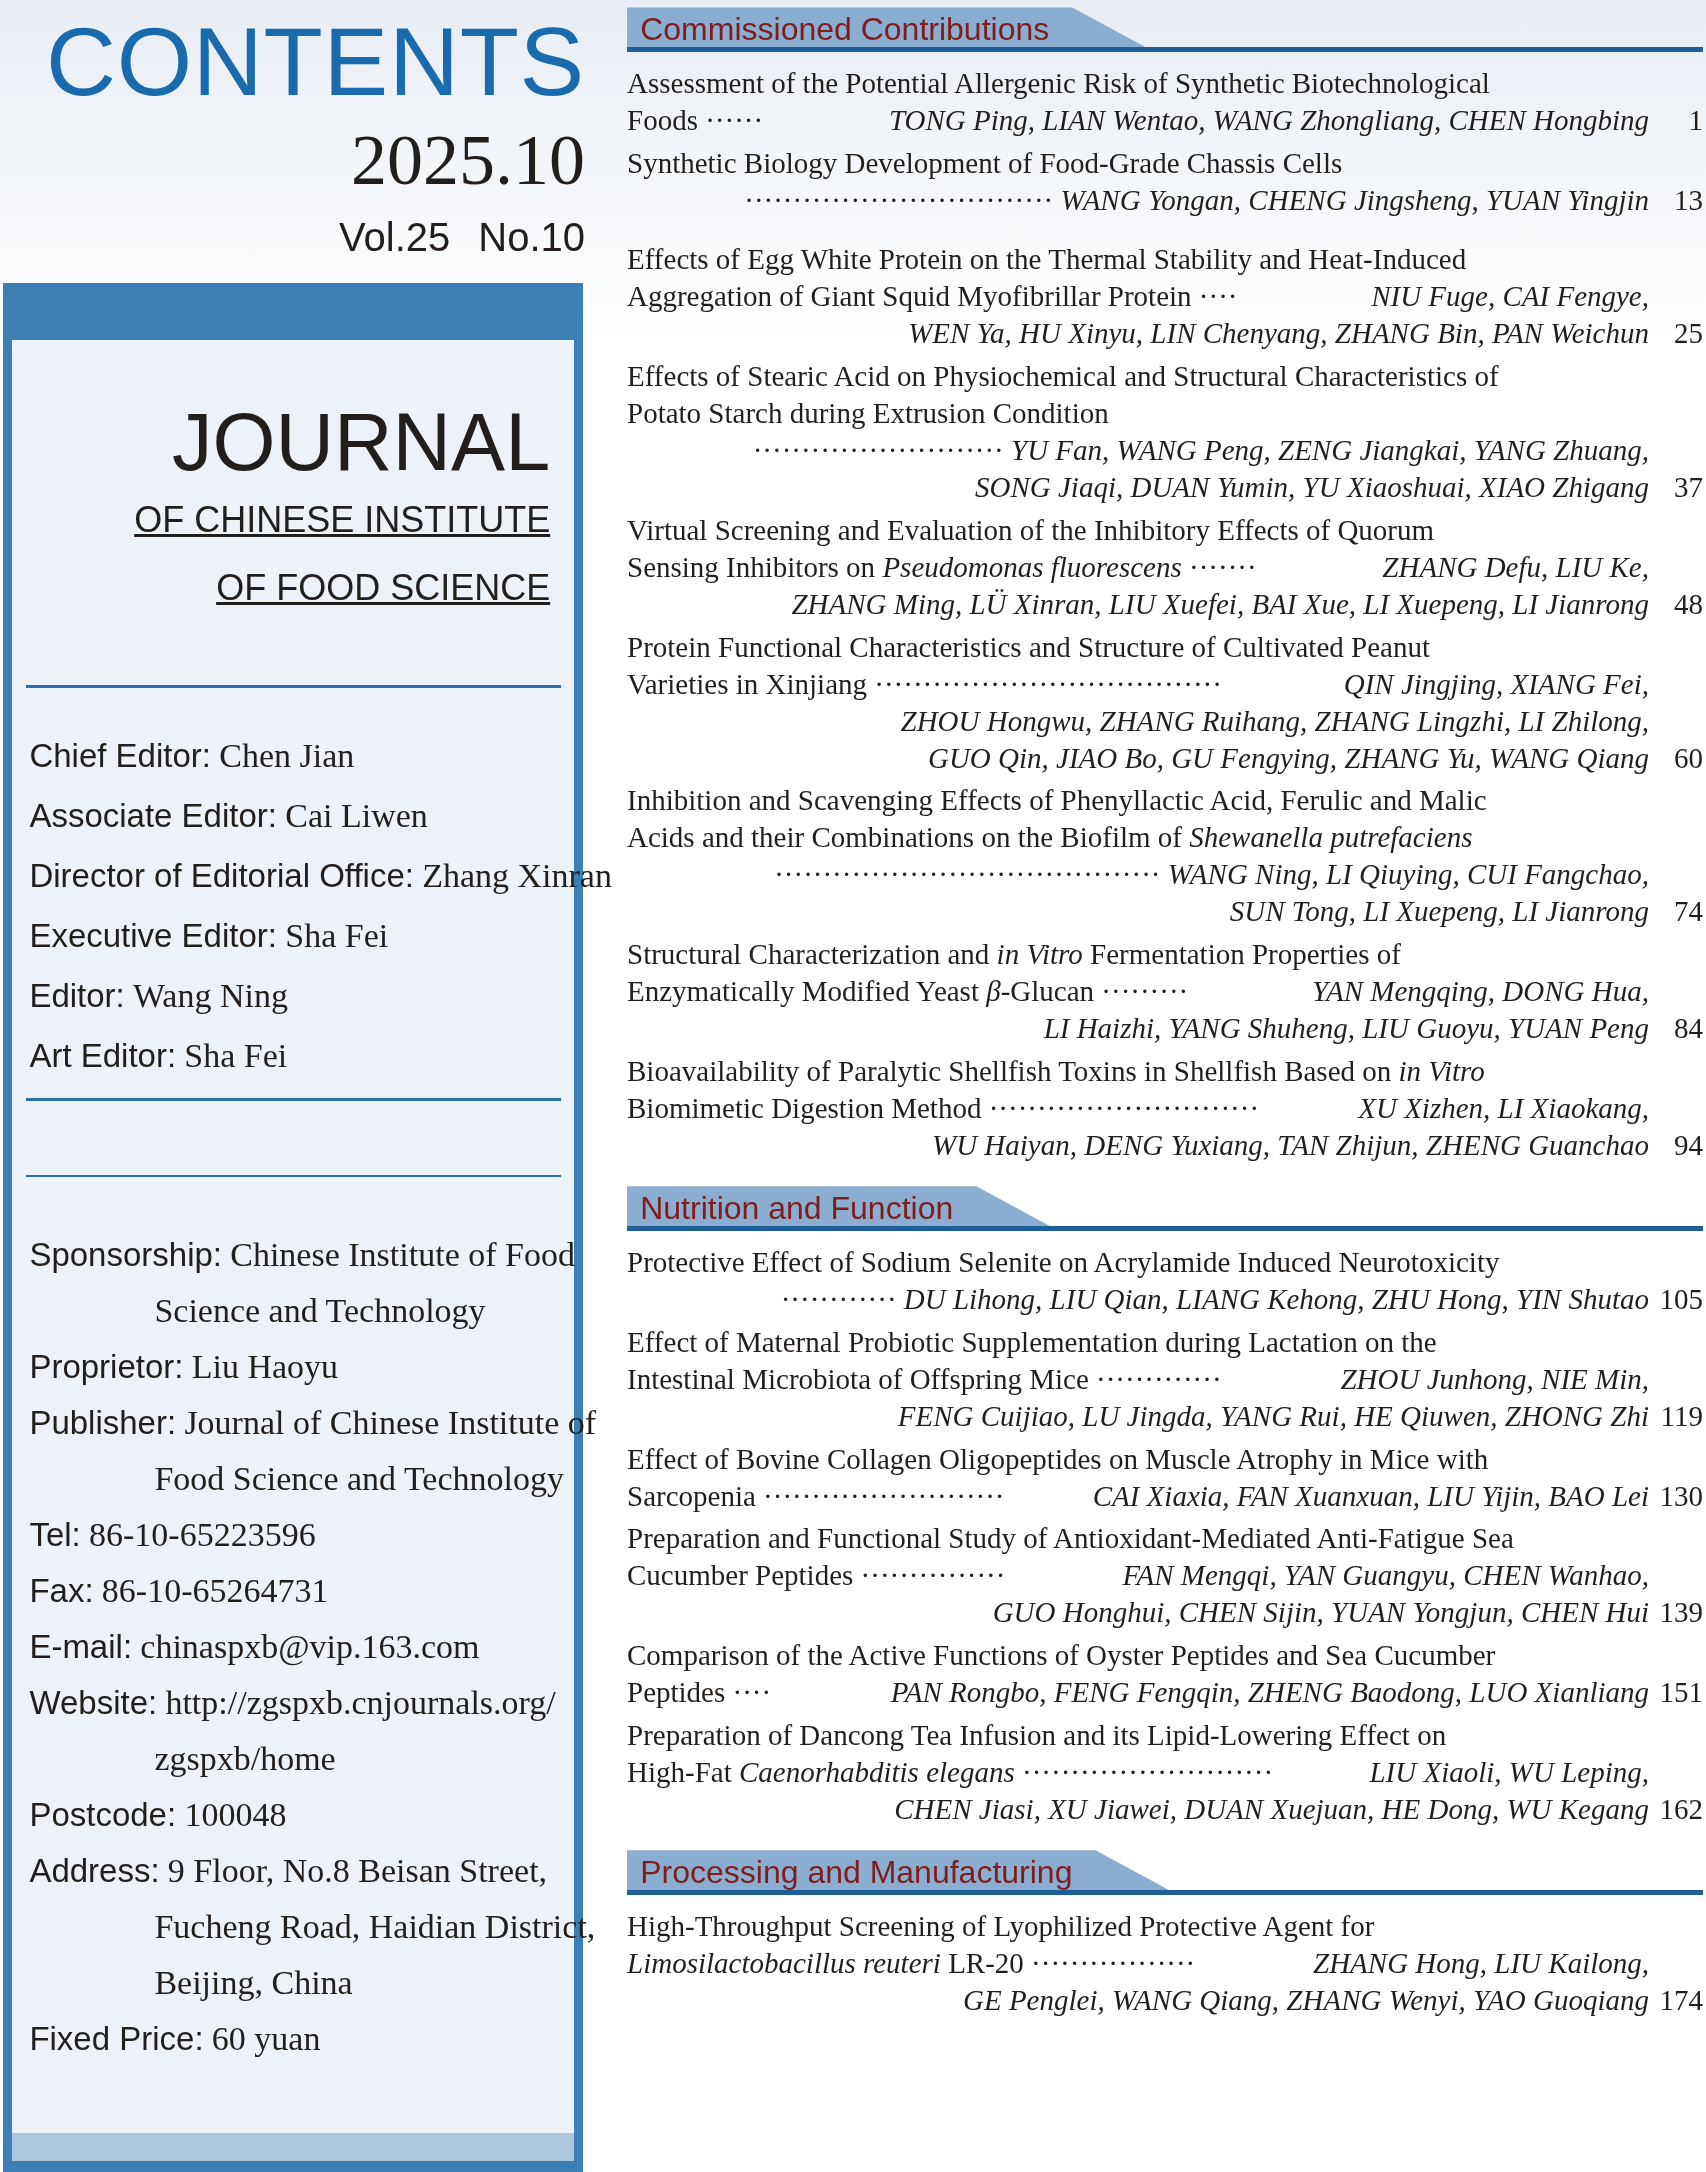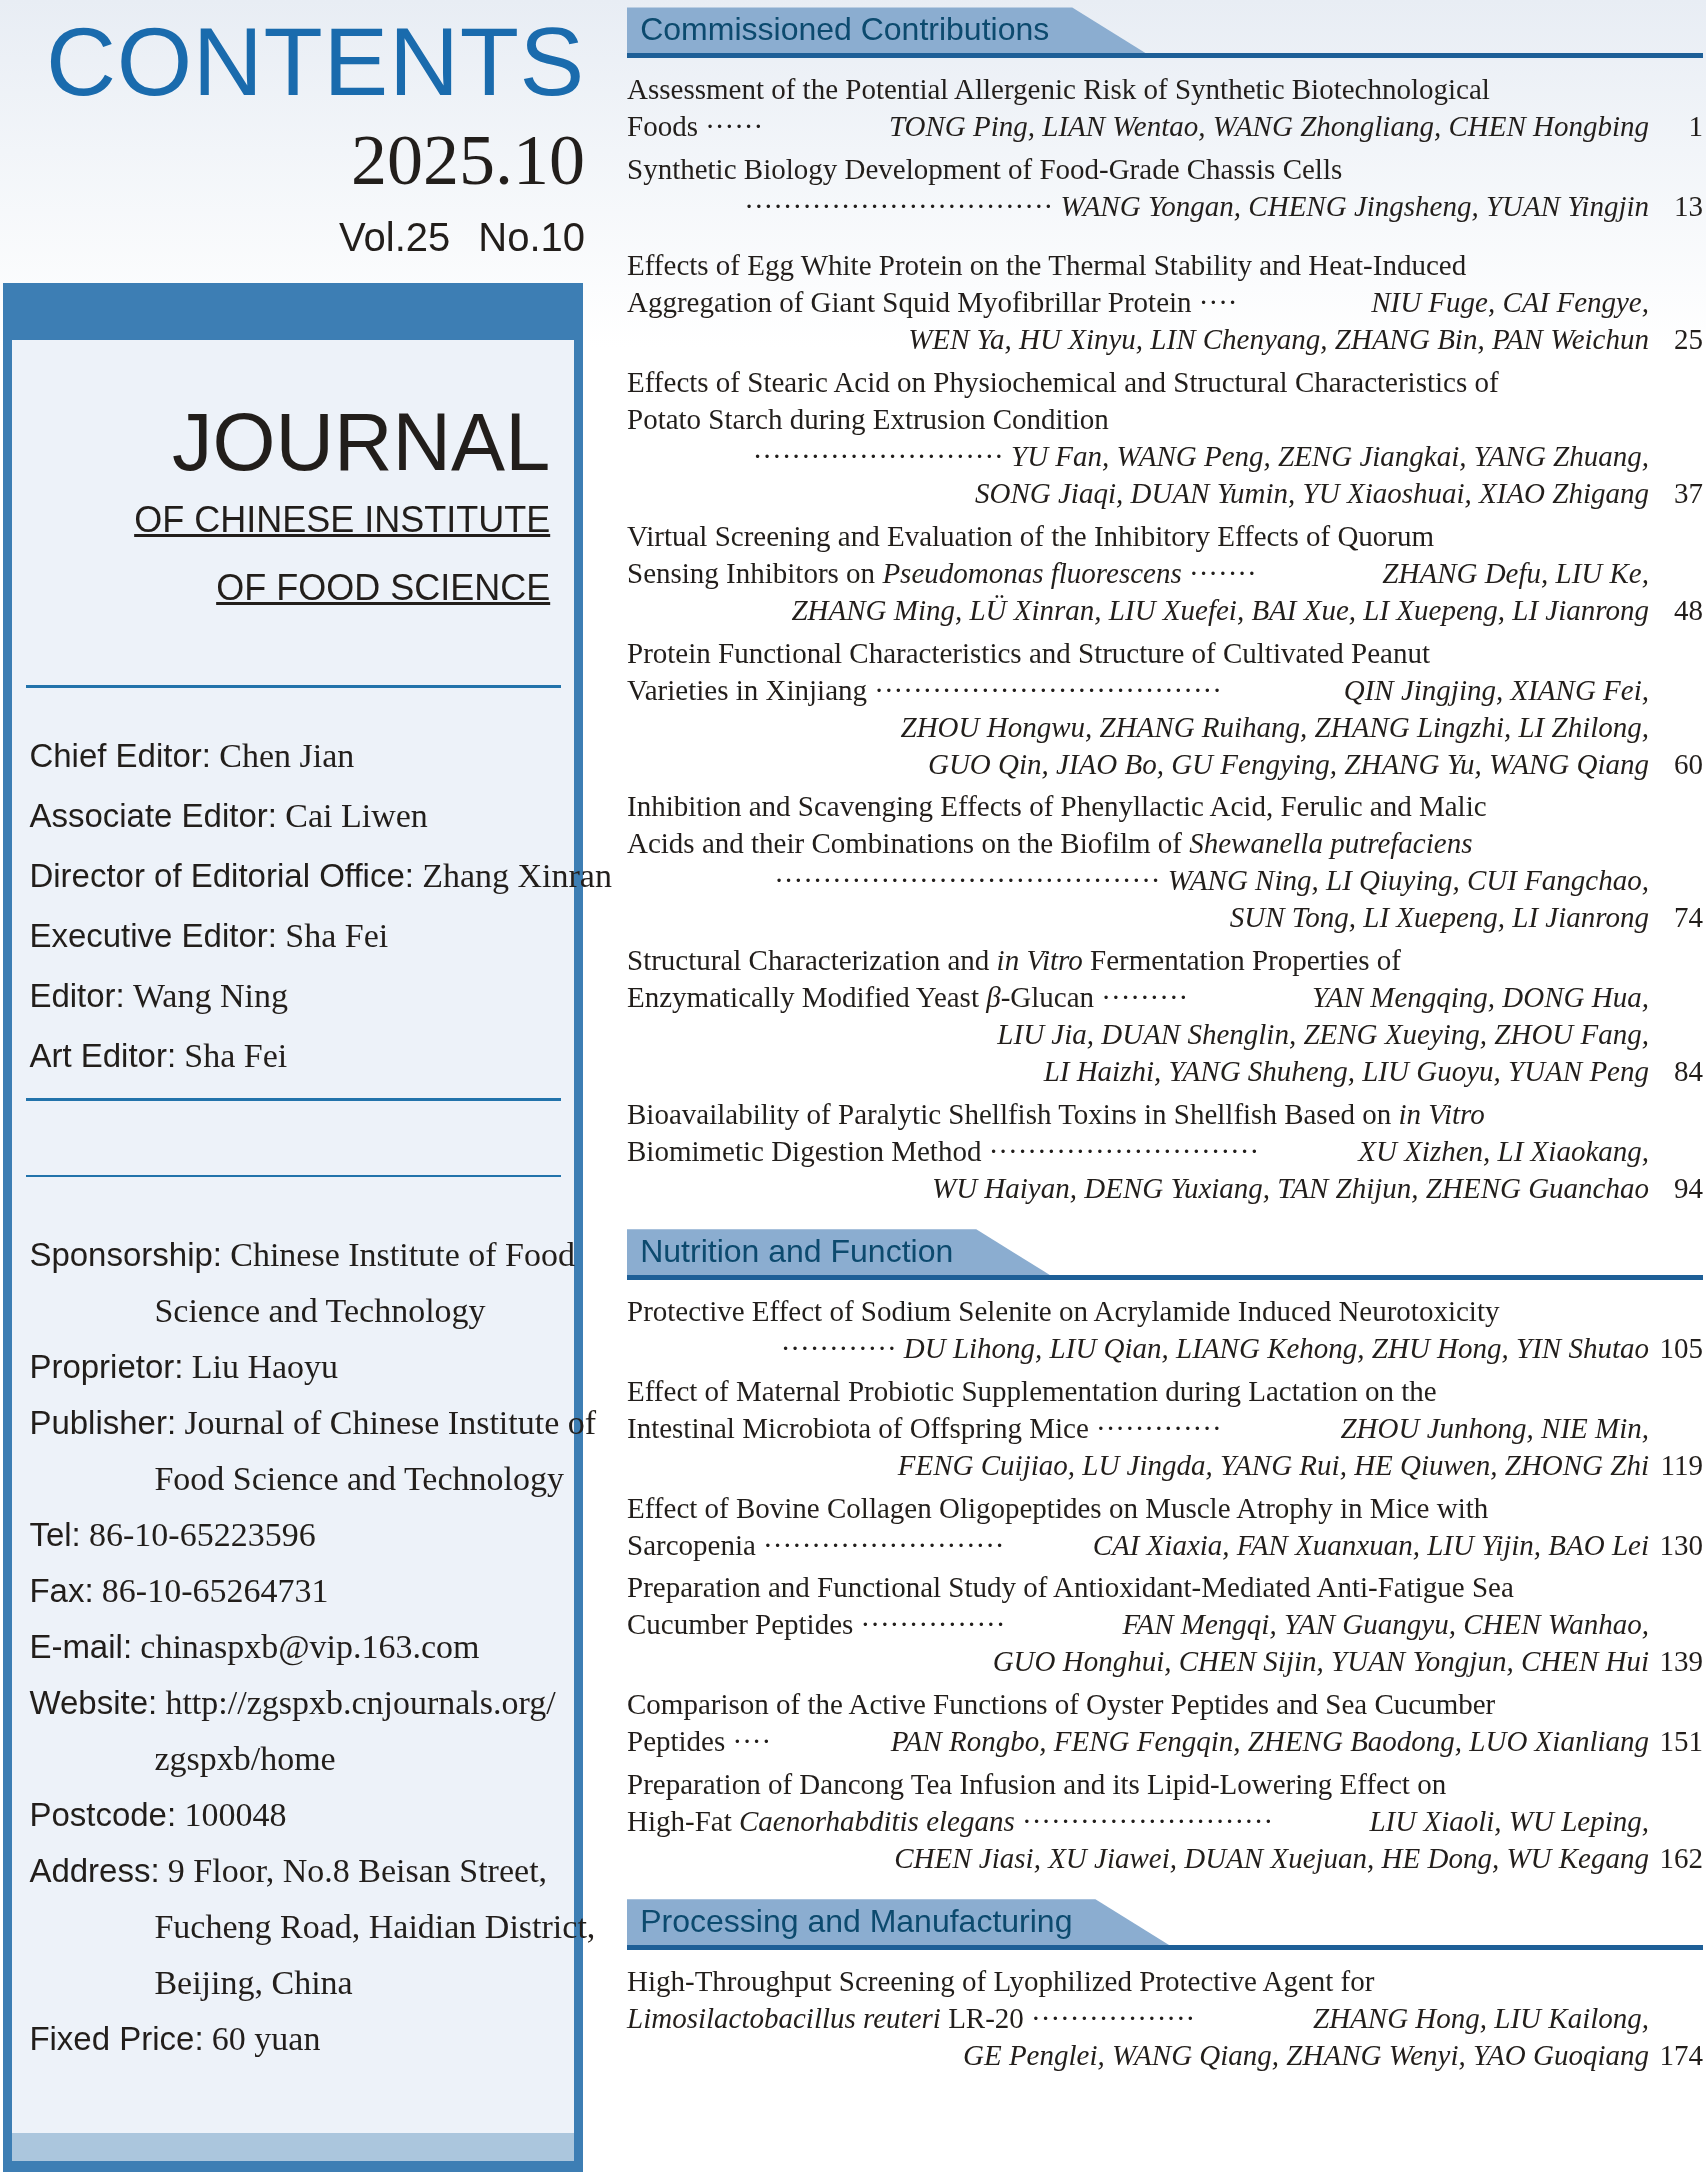--- a/index.html
+++ b/index.html
@@ -28,22 +28,22 @@
   .ed-row{font-size:33px;line-height:59px;white-space:nowrap;}
   .lab{font-family:"Liberation Sans",sans-serif;}
   .val{font-family:"Liberation Serif",serif;font-size:34px;}
   .info{margin:50px 13.2px 0 17.7px;}
   .if-row{font-size:33px;line-height:55px;white-space:nowrap;}
   .if-cont{padding-left:125px;}
   
   .toc{position:absolute;left:627px;top:7.4px;width:1076px;}
   .section{margin-top:22px;}
   .section:first-child{margin-top:0;}
-  .ribbon{height:46px;background:#8badd0;width:max-content;max-width:993px;
-          padding:0 97px 0 13.2px;color:#0c4a6e;
+  .ribbon{height:40px;background:#8badd0;width:max-content;max-width:993px;
+          padding:0 97px 0 13.2px;color:#7f1d1d;
           font-family:"Liberation Sans",sans-serif;font-size:32px;line-height:44px;
           clip-path:polygon(0 0,calc(100% - 74px) 0,100% 100%,0 100%);white-space:nowrap;}
   .rule{height:4.4px;background:#1e5f97;}
   .entries{margin-top:13.2px;}
   .entry{display:flex;margin-bottom:5.9px;}
   .etext{flex:1;min-width:0;}
   .epage{width:54px;text-align:right;align-self:flex-end;
          font-size:29px;line-height:37px;white-space:nowrap;}
   .line{font-size:29px;line-height:37px;}
   .line .seg{white-space:pre;}
@@ -195,21 +195,20 @@
           <div class="entry">
             <div class="etext">
               <div class="line left"><span class="seg">Structural Characterization and </span><span class="seg it">in Vitro</span><span class="seg"> Fermentation Properties of</span></div>
               <div class="line fill">
                 <span class="seg">Enzymatically Modified Yeast </span>
                 <span class="seg it">β</span>
                 <span class="seg">-Glucan ········· </span>
                 <span class="sp"></span>
                 <span class="seg it">YAN Mengqing, DONG Hua,</span>
               </div>
-              <div class="line right"><span class="seg it">LIU Jia, DUAN Shenglin, ZENG Xueying, ZHOU Fang,</span></div>
               <div class="line right"><span class="seg it">LI Haizhi, YANG Shuheng, LIU Guoyu, YUAN Peng</span></div>
             </div>
             <div class="epage">84</div>
           </div>
           <div class="entry">
             <div class="etext">
               <div class="line left"><span class="seg">Bioavailability of Paralytic Shellfish Toxins in Shellfish Based on </span><span class="seg it">in Vitro</span></div>
               <div class="line fill">
                 <span class="seg">Biomimetic Digestion Method ···························· </span>
                 <span class="sp"></span>

